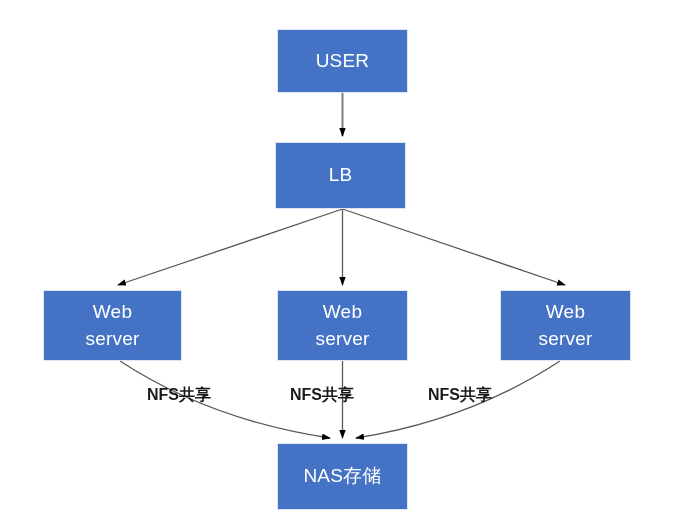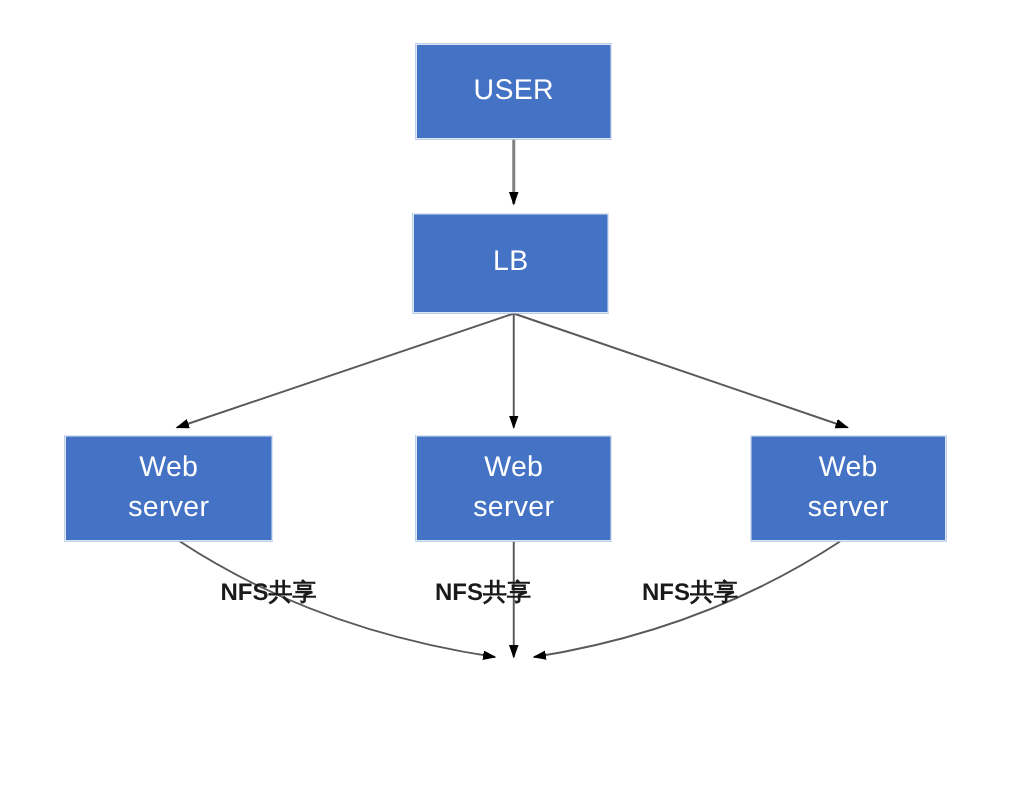--- a/index.html
+++ b/index.html
@@ -91,20 +91,21 @@
 
   <div class="node" id="node-web-1">Web
 server</div>
 
   <div class="node" id="node-web-2">Web
 server</div>
 
   <div class="node" id="node-web-3">Web
 server</div>
 
+  <div class="node" id="node-nas">NAS存储</div>
 
   <div class="edge-label" id="label-nfs-1">NFS共享</div>
 
   <div class="edge-label" id="label-nfs-2">NFS共享</div>
 
   <div class="edge-label" id="label-nfs-3">NFS共享</div>
 
 </div>
 
 </body></html>

